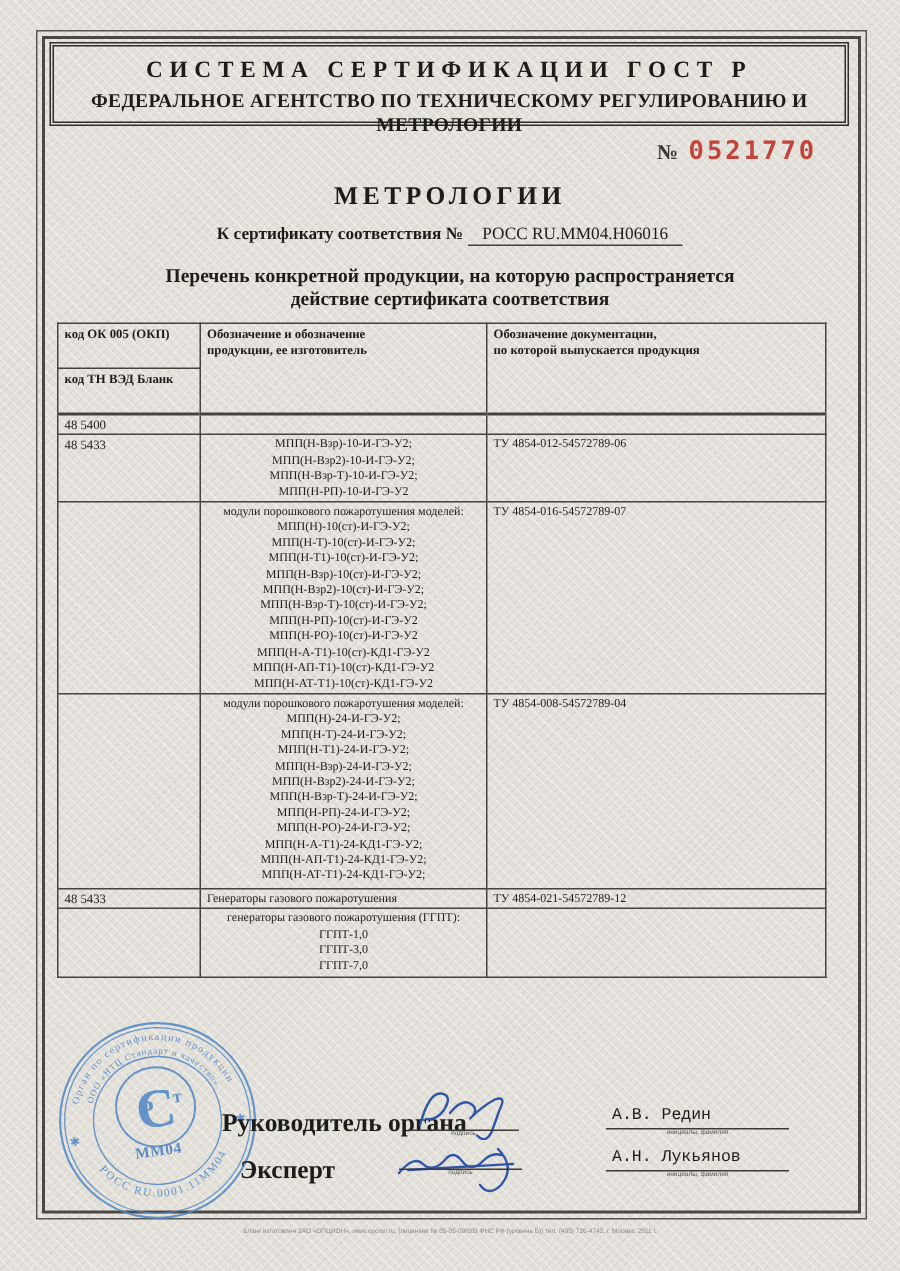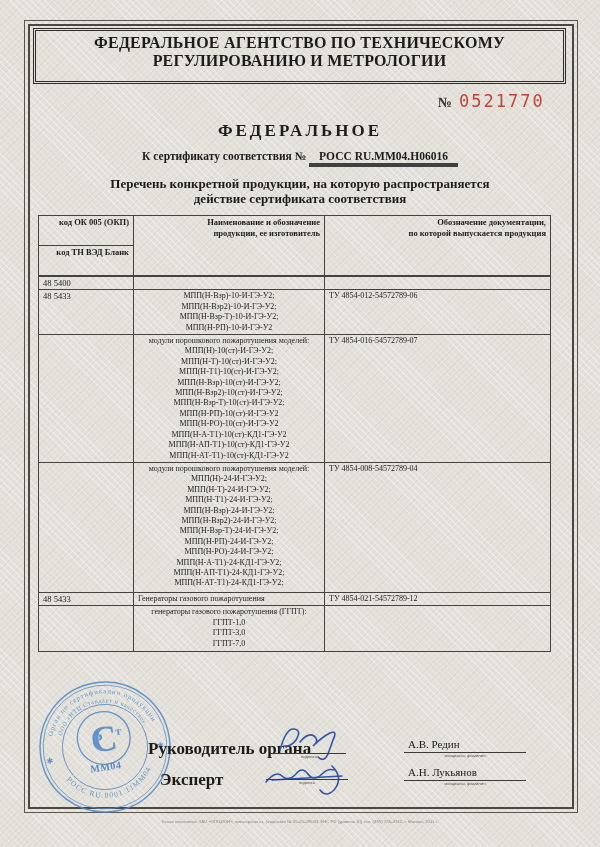--- a/index.html
+++ b/index.html
@@ -11,36 +11,36 @@
       repeating-linear-gradient(45deg, rgba(255,255,255,.35) 0 1px, transparent 1px 5px),
       repeating-linear-gradient(-45deg, rgba(150,150,140,.10) 0 1px, transparent 1px 4px);
   }
   .frame-outer{position:absolute;left:24px;top:20px;width:552px;height:791px;border:1px solid #595650;}
   .frame-inner{position:absolute;left:3px;top:3px;right:3px;bottom:3px;border:2px solid #4b4842;}
   .header-box{
     position:absolute;left:33px;top:28px;width:533px;height:56px;
     border:3px double #2f2e2b;box-sizing:border-box;text-align:center;
   }
   .sys-title{margin-top:7px;font-size:15.5px;font-weight:bold;letter-spacing:4.5px;}
-  .agency-title{margin-top:3px;font-size:16px;font-weight:bold;letter-spacing:.2px;}
+  .agency-title{margin-top:3px;font-size:13px;font-weight:bold;letter-spacing:.2px;}
   .form-number{position:absolute;left:438px;top:91px;white-space:nowrap;}
   .form-number .prefix{font-size:14px;color:#3a3834;font-weight:bold;margin-right:7px;}
-  .form-number .digits{font-family:"DejaVu Sans Mono",monospace;font-size:17px;letter-spacing:2px;color:#c2443a;}
+  .form-number .digits{font-family:"DejaVu Sans Mono",monospace;font-size:17px;letter-spacing:2px;color:#c2443a;font-weight:bold;}
   .appendix-title{position:absolute;left:0;top:121px;width:600px;text-align:center;
     font-size:17px;font-weight:bold;letter-spacing:3px;}
   .cert-line{position:absolute;left:0;top:150px;width:600px;text-align:center;font-size:11.5px;font-weight:bold;}
-  .cert-line .cert-no{border-bottom:4px solid #404040;padding:0 10px 1px 10px;font-weight:bold;}
+  .cert-line .cert-no{border-bottom:1px solid #404040;padding:0 10px 1px 10px;font-weight:normal;}
   .scope-line{position:absolute;left:0;width:600px;text-align:center;font-size:13px;font-weight:bold;}
   .scope1{top:176px;} .scope2{top:191px;}
   table.products{
     position:absolute;left:38px;top:215px;width:512px;border-collapse:collapse;table-layout:fixed;
     font-size:8px;line-height:10.4px;
   }
   table.products td{border:1px solid #45433e;padding:1px 4px;vertical-align:top;overflow:hidden;}
-  td.hcell{text-align:right;vertical-align:middle;font-weight:bold;font-size:8.5px;line-height:10.5px;}
+  td.hcell{text-align:left;vertical-align:middle;font-weight:bold;font-size:8.5px;line-height:10.5px;}
   tr.hdr-bottom td{border-bottom-width:2px;}
   td.code{vertical-align:top;font-size:8.5px;}
   .preline{white-space:pre-line;text-align:center;}
   
   .stamp{position:absolute;left:34px;top:676px;width:142px;height:142px;}
   .sig-label{position:absolute;font-size:17px;font-weight:bold;}
   .lbl-head{left:148px;top:739px;}
   .lbl-expert{left:160px;top:770px;}
   .ink{position:absolute;}
   .ink-head{left:272px;top:720px;}
@@ -49,62 +49,63 @@
   .rule-sign-head{left:272px;top:753px;width:74px;}
   .rule-sign-expert{left:266px;top:779px;width:82px;}
   .rule-name-head{left:404px;top:752px;width:122px;}
   .rule-name-expert{left:404px;top:780px;width:122px;}
   .sig-caption{position:absolute;font-family:"Liberation Sans",sans-serif;font-size:6px;color:#5a5852;
     transform:scale(.72);transform-origin:center top;text-align:center;}
   .cap-sign-head{left:272px;top:754px;width:74px;}
   .cap-sign-expert{left:266px;top:780px;width:82px;}
   .cap-name-head{left:404px;top:753px;width:122px;}
   .cap-name-expert{left:404px;top:781px;width:122px;}
-  .sig-name{position:absolute;font-size:11px;}
+  .sig-name{position:absolute;font-size:11px;font-family:Liberation Mono, monospace;}
   .name-head{left:408px;top:738px;}
   .name-expert{left:408px;top:766px;}
   .fine-print{position:absolute;left:0;top:819px;width:600px;text-align:center;
     font-family:"Liberation Sans",sans-serif;font-size:6px;color:#8b897f;
     transform:scale(.72);transform-origin:center top;white-space:nowrap;}
 </style>
 </head>
 <body>
 
 <div class="frame-outer">
   <div class="frame-inner"></div>
 </div>
 
 <div class="header-box">
+  <div class="sys-title">СИСТЕМА СЕРТИФИКАЦИИ ГОСТ Р</div>
   <div class="agency-title">ФЕДЕРАЛЬНОЕ АГЕНТСТВО ПО ТЕХНИЧЕСКОМУ РЕГУЛИРОВАНИЮ И МЕТРОЛОГИИ</div>
 </div>
 
 <div class="form-number">
   <span class="prefix">№</span><span class="digits">0521770</span>
 </div>
 
-<div class="appendix-title">ФЕДЕРАЛЬНОЕ</div>
+<div class="appendix-title">МЕТРОЛОГИИ</div>
 
 <div class="cert-line">
   <span>К сертификату соответствия №</span>
   <span class="cert-no">РОСС RU.ММ04.Н06016</span>
 </div>
 
 <div class="scope-line scope1">Перечень конкретной продукции,  на которую распространяется</div>
 <div class="scope-line scope2">действие сертификата соответствия</div>
 
 <table class="products">
   <colgroup>
       <col style="width:95px">
       <col style="width:191px">
       <col style="width:226px">
     </colgroup>
   <tbody>
       <tr>
     <td class="hcell" style="height:27px">код ОК 005 (ОКП)</td>
-    <td class="hcell preline" rowspan="2" style="border-bottom-width:2px">Наименование и обозначение
+    <td class="hcell preline" rowspan="2" style="border-bottom-width:2px">Обозначение и обозначение
 продукции, ее изготовитель</td>
     <td class="hcell preline" rowspan="2" style="border-bottom-width:2px">Обозначение документации,
 по которой выпускается продукция</td>
   </tr>
   <tr class="hdr-bottom">
     <td class="hcell" style="height:27px">код ТН ВЭД Бланк</td>
   </tr>
   <tr style="height:12px">
     <td class="code">48 5400</td>
     <td class="preline"></td>

